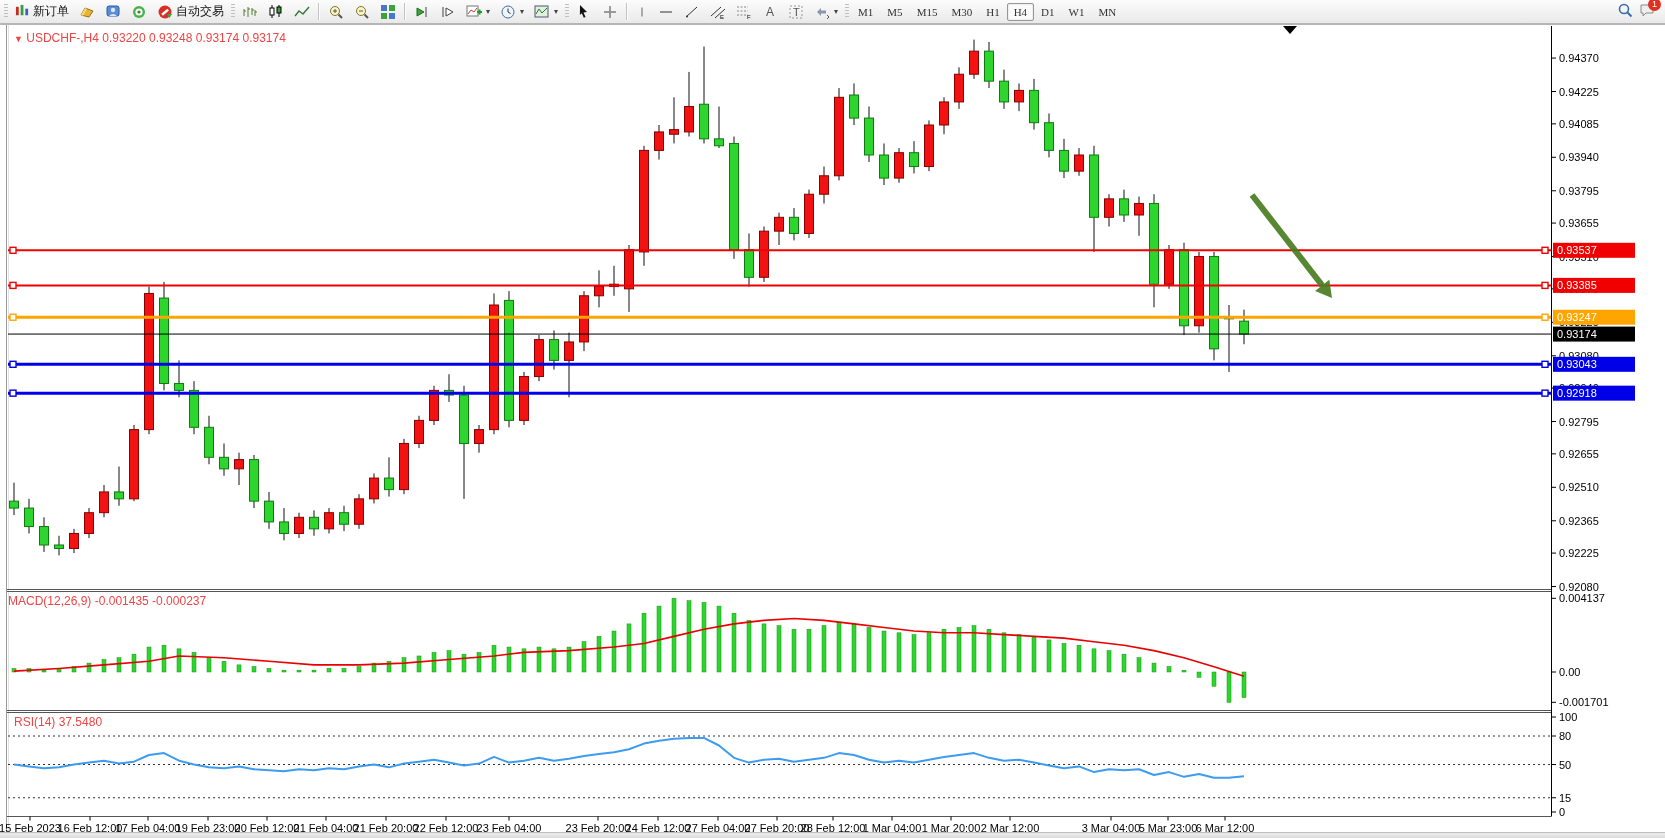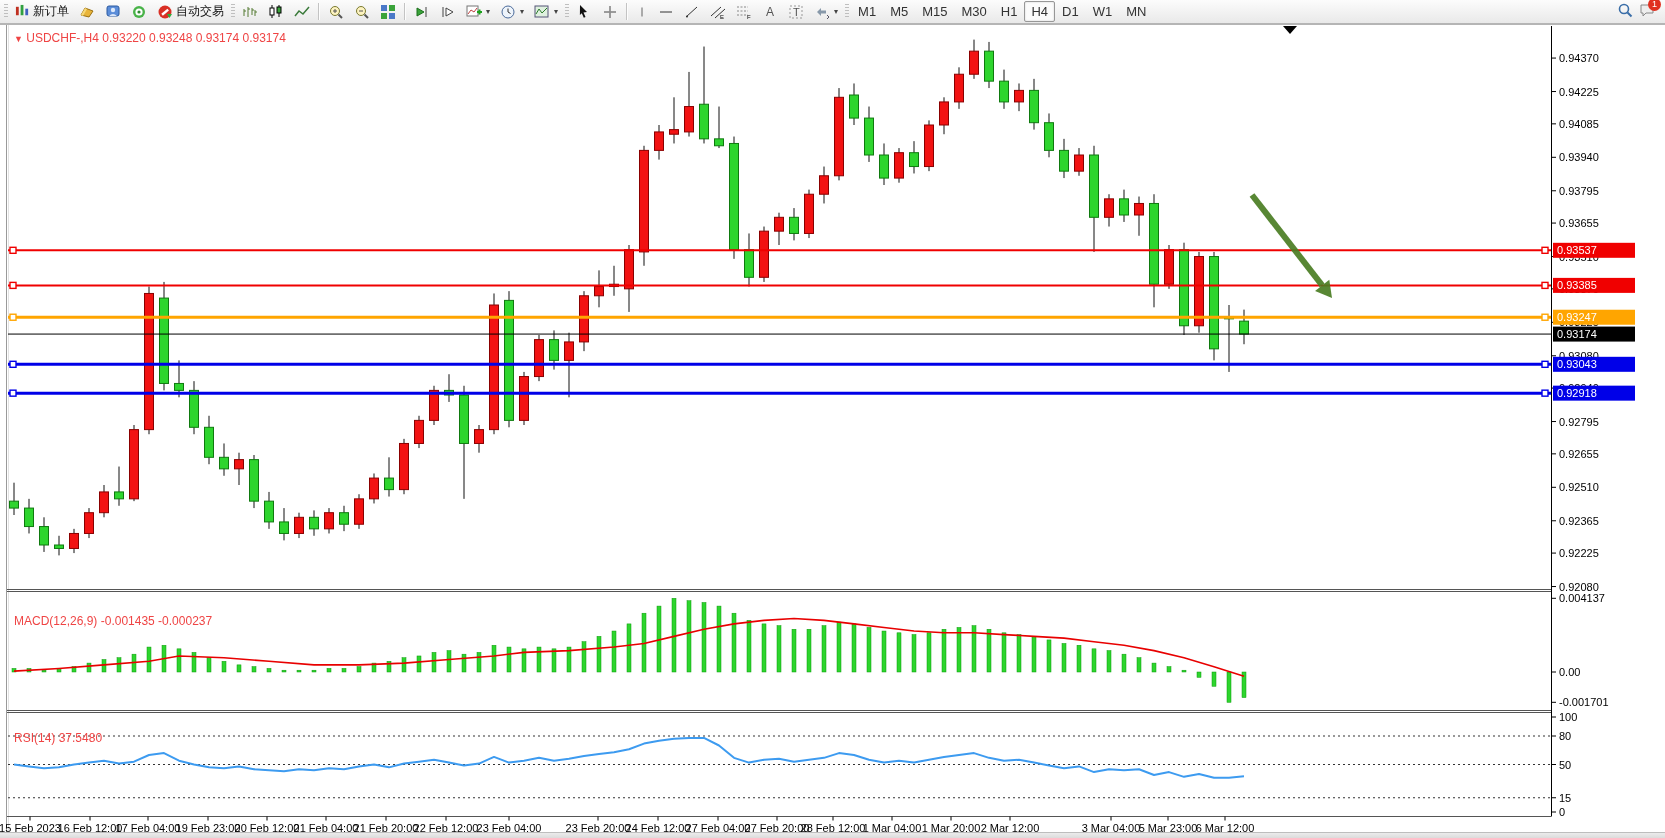--- a/index.html
+++ b/index.html
@@ -7,21 +7,21 @@
   
   #toolbar{position:absolute;left:0;top:0;width:1665px;height:24px;
     background:linear-gradient(#fcfcfc,#e9e9e9);border-bottom:1px solid #b5b5b5;
     display:flex;align-items:center;padding:0 2px;box-sizing:border-box;}
   .tbtn{height:20px;display:flex;align-items:center;gap:3px;padding:0 4px;
     border:1px solid transparent;border-radius:2px;font-size:12px;color:#111;cursor:default;}
   .tbtn svg{display:block;}
   .tsep{width:0;height:17px;border-left:1px solid #c3c3c3;border-right:1px solid #fdfdfd;margin:0 3px;}
   .thandle{width:4px;height:15px;margin:0 2px;
     background:repeating-linear-gradient(to bottom,#bfbfbf 0 1px,transparent 1px 3px);}
-  .tf{font-size:13px;color:#333;padding:2px 6px;border:1px solid transparent;border-radius:2px;}
+  .tf{font-size:11px;color:#333;padding:2px 6px;border:1px solid transparent;border-radius:2px;font-family:Liberation Serif, serif;}
   .tf.active{background:#fbfbfb;border:1px solid #979797;box-shadow:inset 0 0 2px #cfcfcf;text-align:center;}
   .dd{font-size:8px;color:#444;margin-left:1px;}
   #right-icons{margin-left:auto;display:flex;align-items:center;gap:6px;padding-right:8px;}
   .badge{position:absolute;top:-4px;right:-6px;background:#e03020;color:#fff;border-radius:50%;
     width:13px;height:13px;font-size:9px;display:flex;align-items:center;justify-content:center;}
   
   #chartwrap{position:absolute;left:0;top:24px;width:1665px;height:808px;background:#fff;}
   #chart-svg{position:absolute;left:0;top:0;}
   .overlay-label{position:absolute;font-size:12px;color:#ef4444;white-space:nowrap;z-index:5;}
   .overlay-label b{font-weight:normal;}
@@ -630,23 +630,23 @@
 
     <div class="overlay-label" style="left:14px;top:7px;">
       <span style="font-size:9px;">▼</span>
       <b>USDCHF-,H4</b>
       <b>0.93220</b>
       <b>0.93248</b>
       <b>0.93174</b>
       <b>0.93174</b>
     </div>
 
-    <div class="overlay-label" style="left:14px;top:570px;margin-top:20px;">
+    <div class="overlay-label" style="left:8px;top:570px;">
       <b>MACD(12,26,9)</b> <b>-0.001435 -0.000237</b>
     </div>
 
-    <div class="overlay-label" style="left:14px;top:691px;margin-top:16px;">
+    <div class="overlay-label" style="left:14px;top:691px;">
       <b>RSI(14)</b> <b>37.5480</b>
     </div>
   </div>
 
   <div id="bottomstrip"></div>
 </div>
 
 </body></html>

